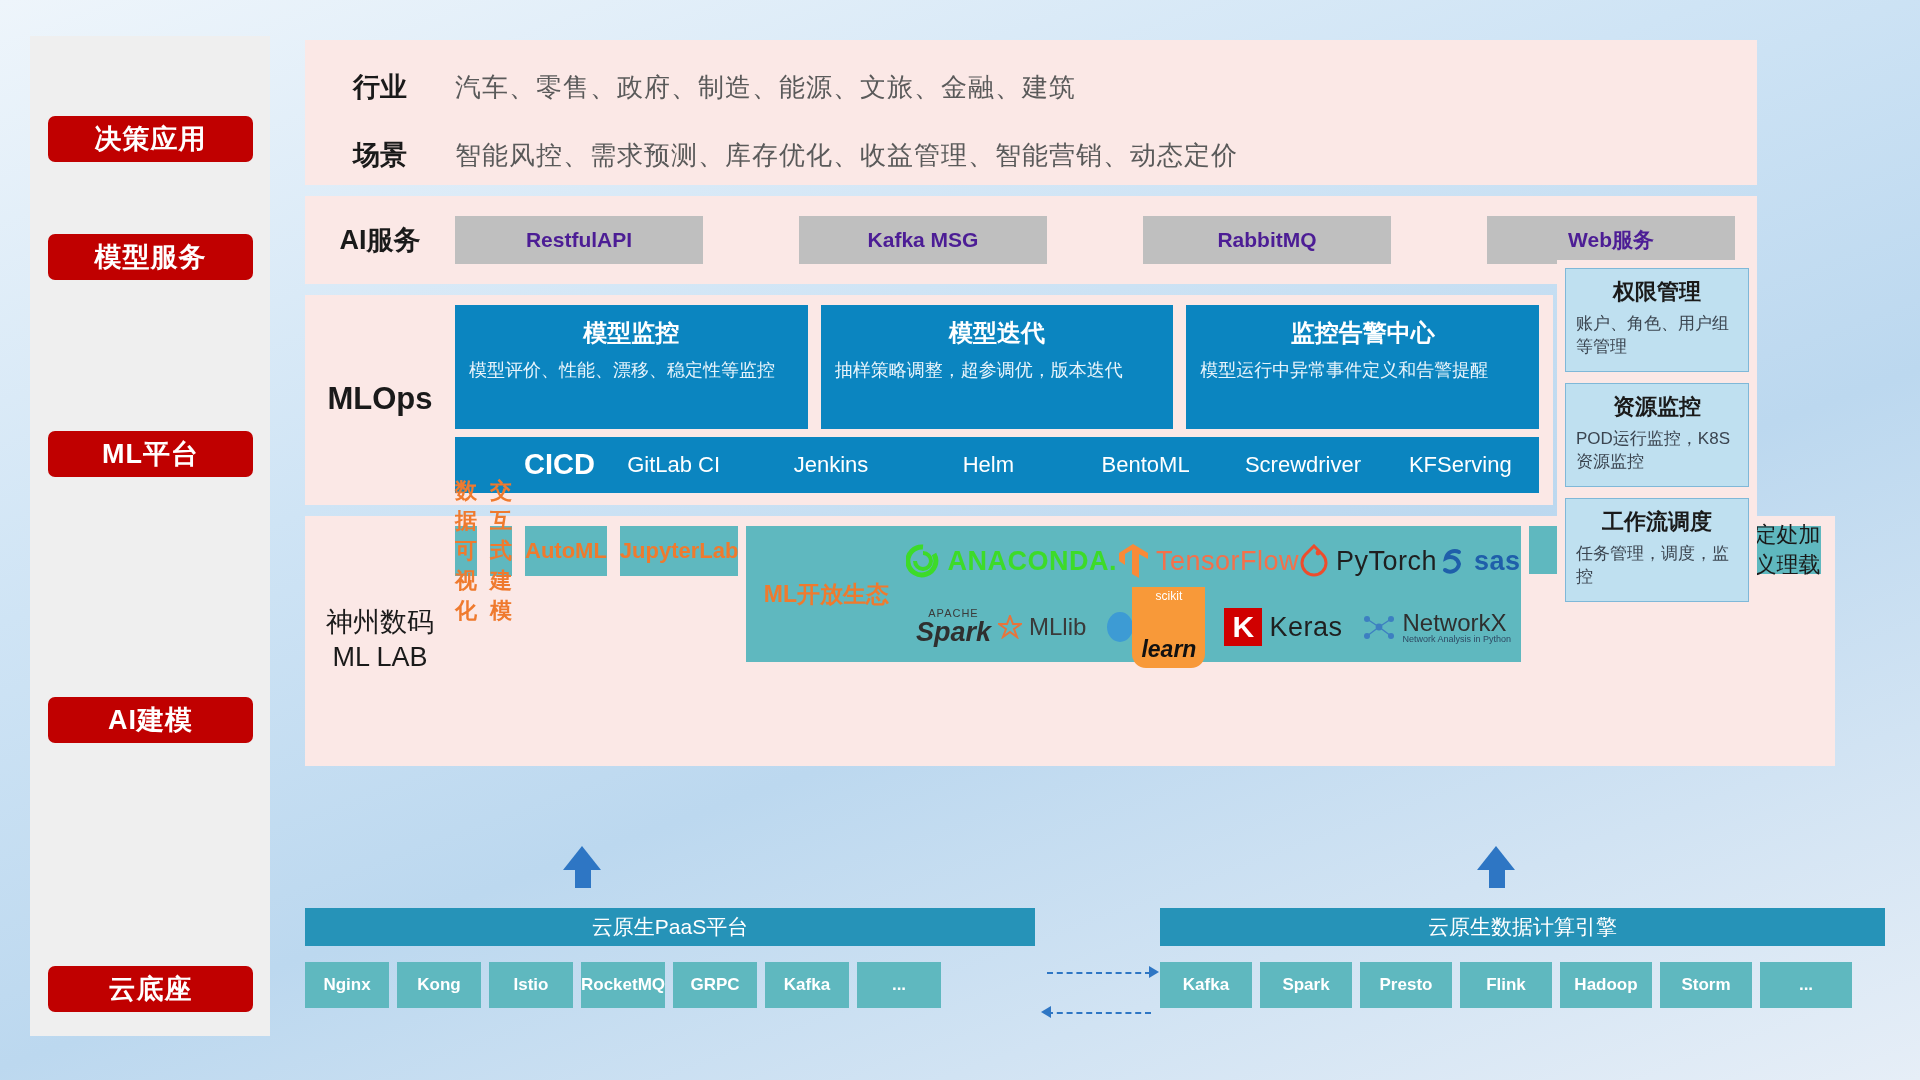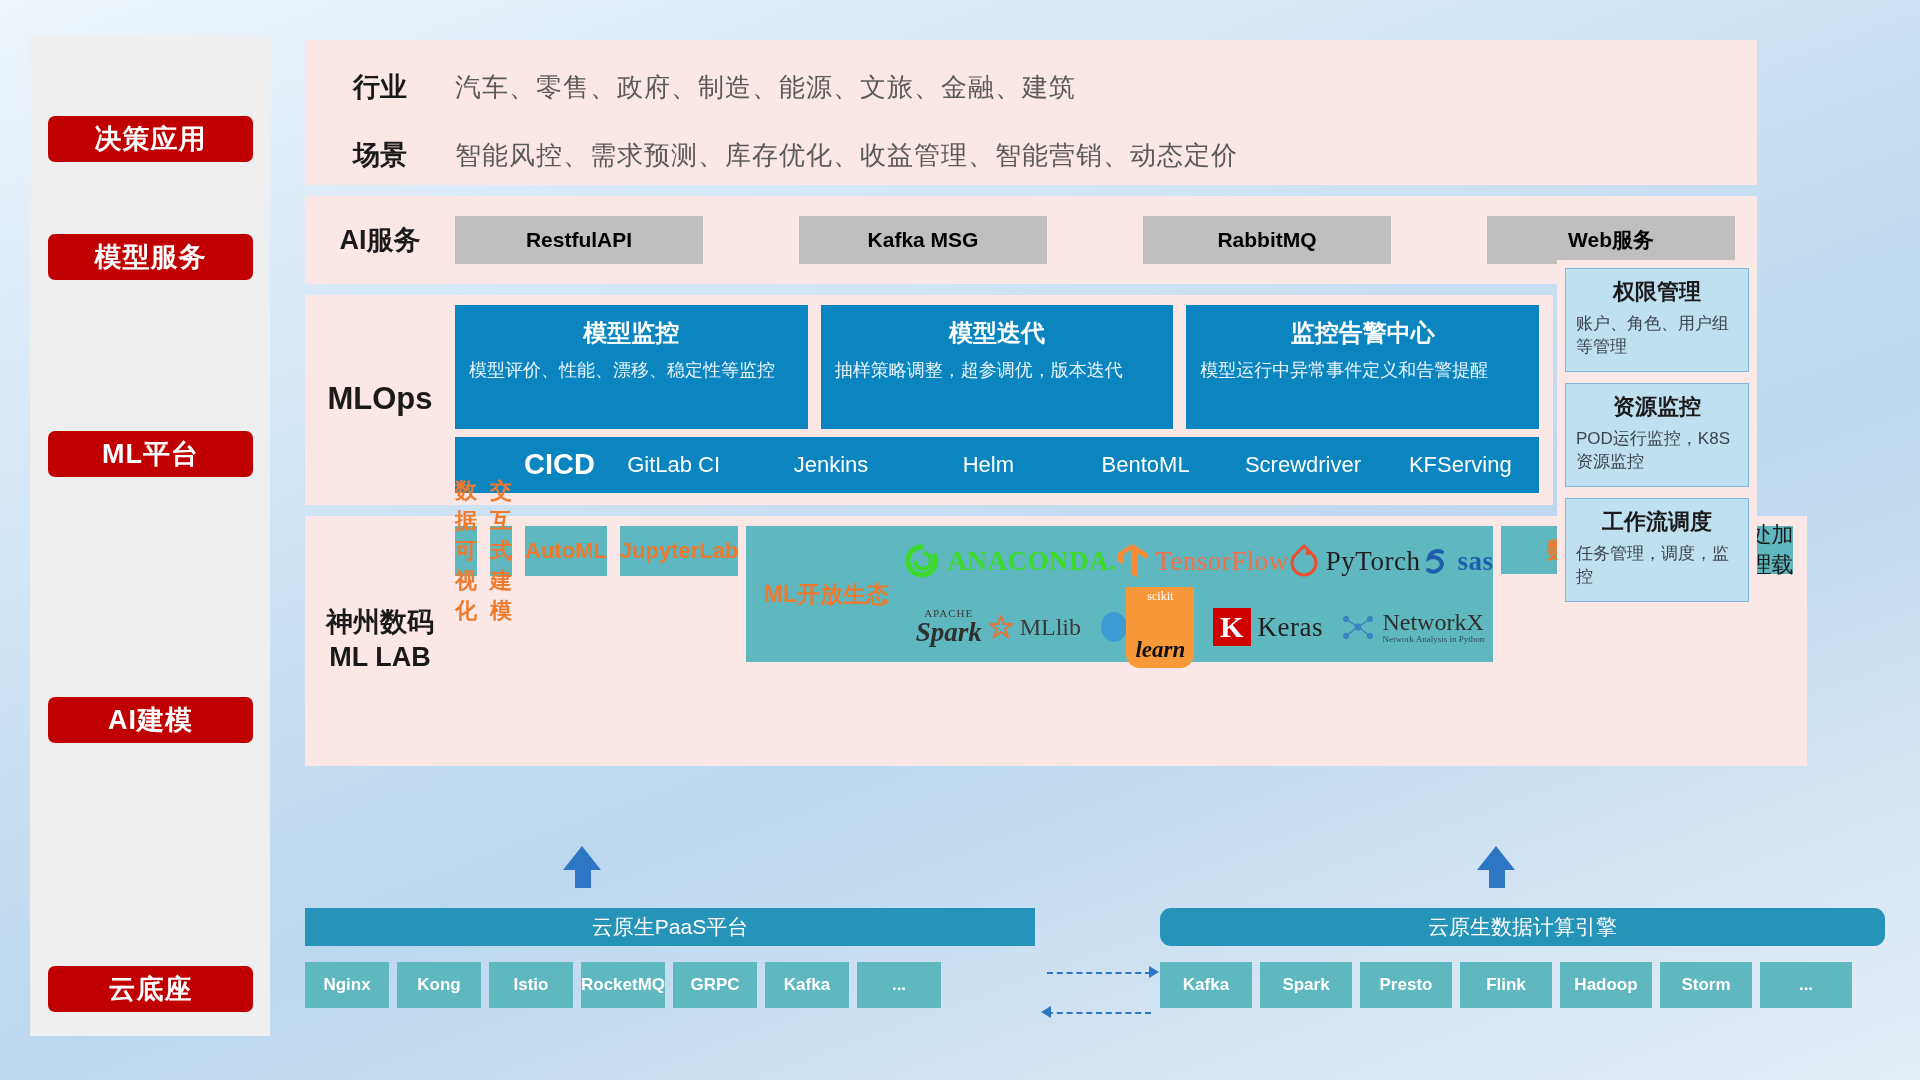--- a/index.html
+++ b/index.html
@@ -56,21 +56,21 @@
   
   #band-service { margin-top: 11px; height: 88px; display: flex; align-items: center; }
   #service-label {
     width: 150px; text-align: center;
     font-size: 27px; font-weight: bold; color: #1a1a1a;
   }
   #service-items { display: flex; flex: 1; gap: 96px; padding-right: 22px; }
   .service-chip {
     flex: 1; height: 48px; background: #bfbfbf;
     display: flex; align-items: center; justify-content: center;
-    font-size: 21px; color: #000000; font-weight: 600;
+    font-size: 21px; color: #4c1d95; font-weight: 600;
   }
 
   
   #band-ml { margin-top: 11px; display: flex; height: 210px; }
   #ml-left { flex: 1; background: #fbe8e6; display: flex; align-items: stretch; padding: 10px 14px 12px 0; }
   #ml-label {
     width: 150px; display: flex; align-items: center; justify-content: center;
     font-size: 31px; font-weight: bold; color: #1a1a1a;
   }
   #ml-body { flex: 1; display: flex; flex-direction: column; gap: 8px; }
@@ -113,49 +113,49 @@
     text-align: center; margin-bottom: 6px;
   }
   .side-card-desc { font-size: 17px; color: #3b4550; line-height: 1.35; }
 
   
   #band-model { margin-top: 11px; display: flex; height: 250px; }
   #model-left { flex: 1; background: #fbe8e6; display: flex; padding: 10px 14px 12px 0; }
   #model-label {
     width: 150px; display: flex; flex-direction: column;
     align-items: center; justify-content: center;
-    font-size: 27px; font-weight: bold; color: #1a1a1a; line-height: 1.3;
+    font-size: 27px; font-weight: normal; color: #1a1a1a; line-height: 1.3;
   }
   #model-body { flex: 1; display: flex; flex-direction: row; gap: 8px; }
   #tool-tabs { display: flex; gap: 13px; height: 50px; }
   .tool-tab {
     flex: 1; background: #5fb8bf;
     display: flex; align-items: center; justify-content: center;
     color: #ef7a2e; font-size: 22px; font-weight: bold;
   }
   #eco-row { background: #5fb8bf; display: flex; height: 136px; align-items: center; }
   #eco-label {
     width: 160px; text-align: center; color: #ef7a2e;
     font-size: 23px; font-weight: bold;
   }
-  #eco-logos { flex: 1; display: flex; flex-direction: column; justify-content: center; gap: 2px; font-family: Liberation Serif, serif; }
+  #eco-logos { flex: 1; display: flex; flex-direction: column; justify-content: center; gap: 2px; }
   .logo-line { display: flex; align-items: center; justify-content: space-around; height: 64px; }
   #data-row { background: #5fb8bf; height: 48px; display: flex; align-items: center; }
   #data-label { width: 160px; text-align: center; color: #ef7a2e; font-size: 23px; font-weight: bold; }
   .data-item { flex: 1; text-align: center; font-size: 22px; color: #1a1a1a; }
 
   
   #cloud-zone { position: absolute; left: 305px; top: 880px; width: 1580px; height: 170px; }
   .cloud-bar {
     position: absolute; height: 38px; background: #2693b8;
     color: #ffffff; font-size: 21px;
     display: flex; align-items: center; justify-content: center;
   }
   #paas-bar { left: 0; top: 28px; width: 730px; }
-  #engine-bar { left: 855px; top: 28px; width: 725px; border-radius: 11px; }
+  #engine-bar { left: 855px; top: 28px; width: 725px; }
   .chip-row { position: absolute; top: 82px; display: flex; gap: 8px; }
   #paas-chips { left: 0; }
   #engine-chips { left: 855px; }
   .cloud-chip {
     background: #5fb8bf; color: #ffffff;
     font-size: 17px; font-weight: bold;
     display: flex; align-items: center; justify-content: center;
     text-align: center; line-height: 1.15; padding: 2px 4px;
     height: 46px;
   }

